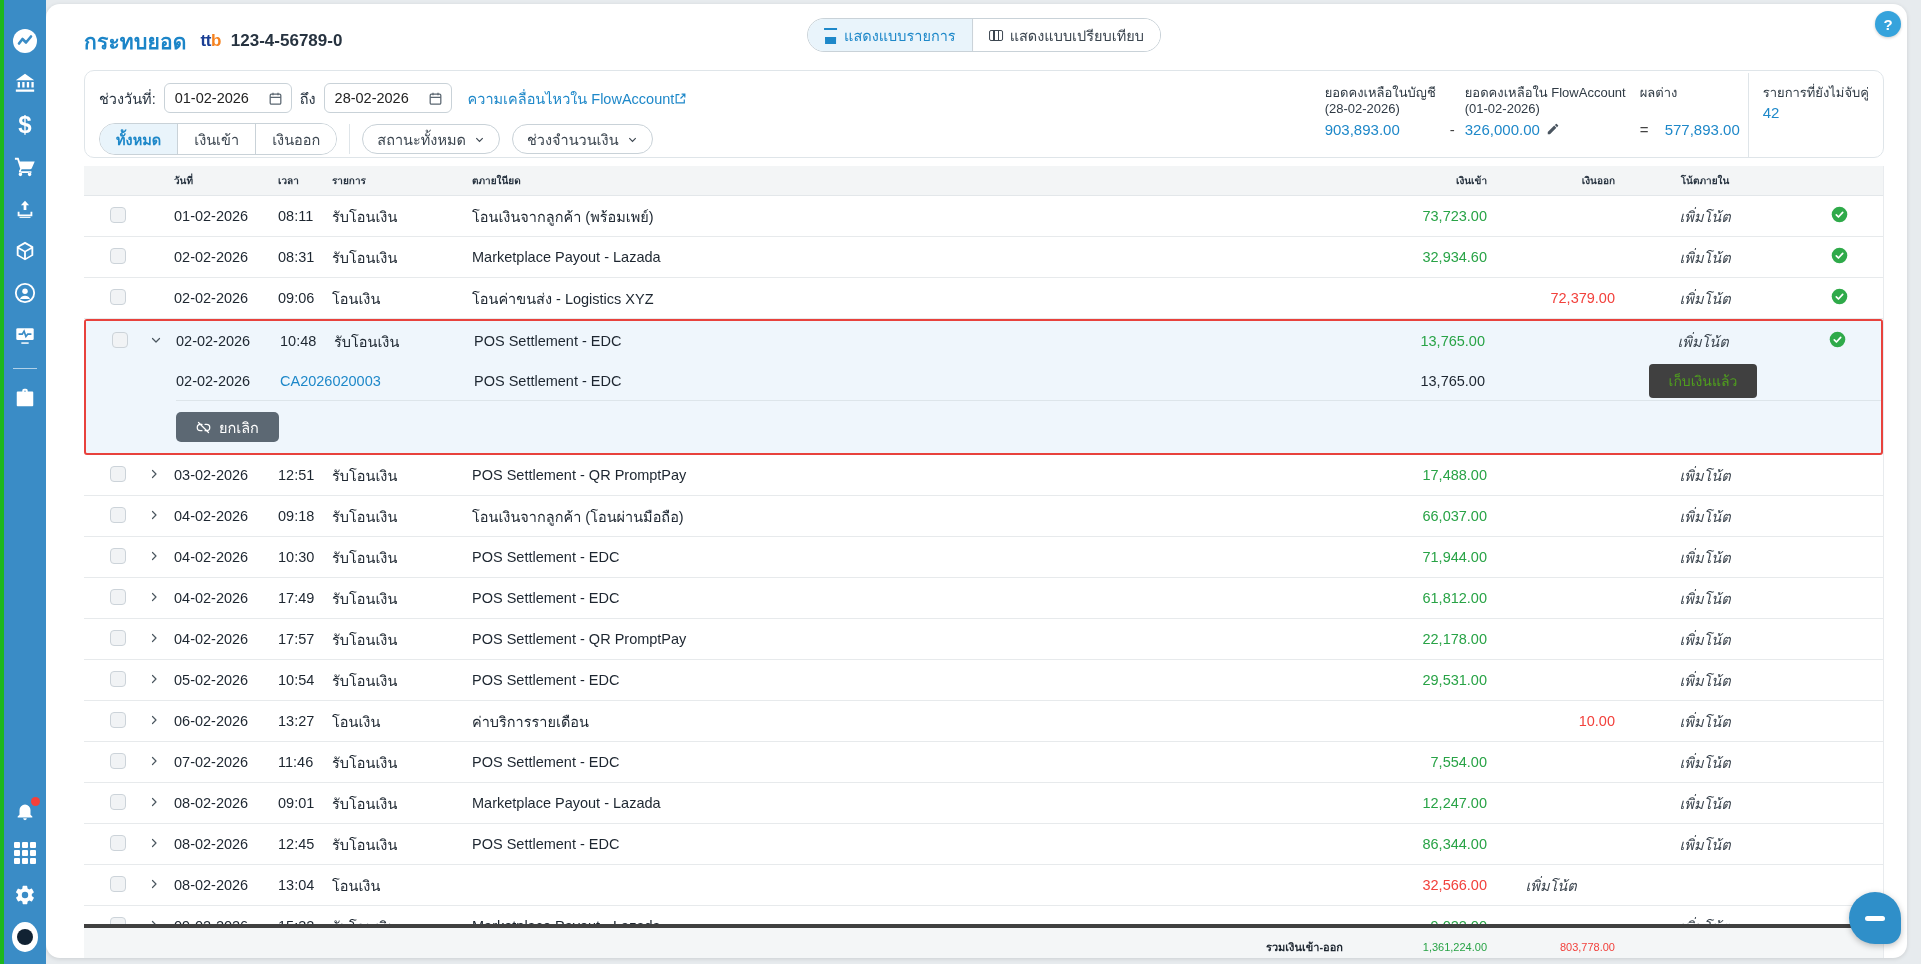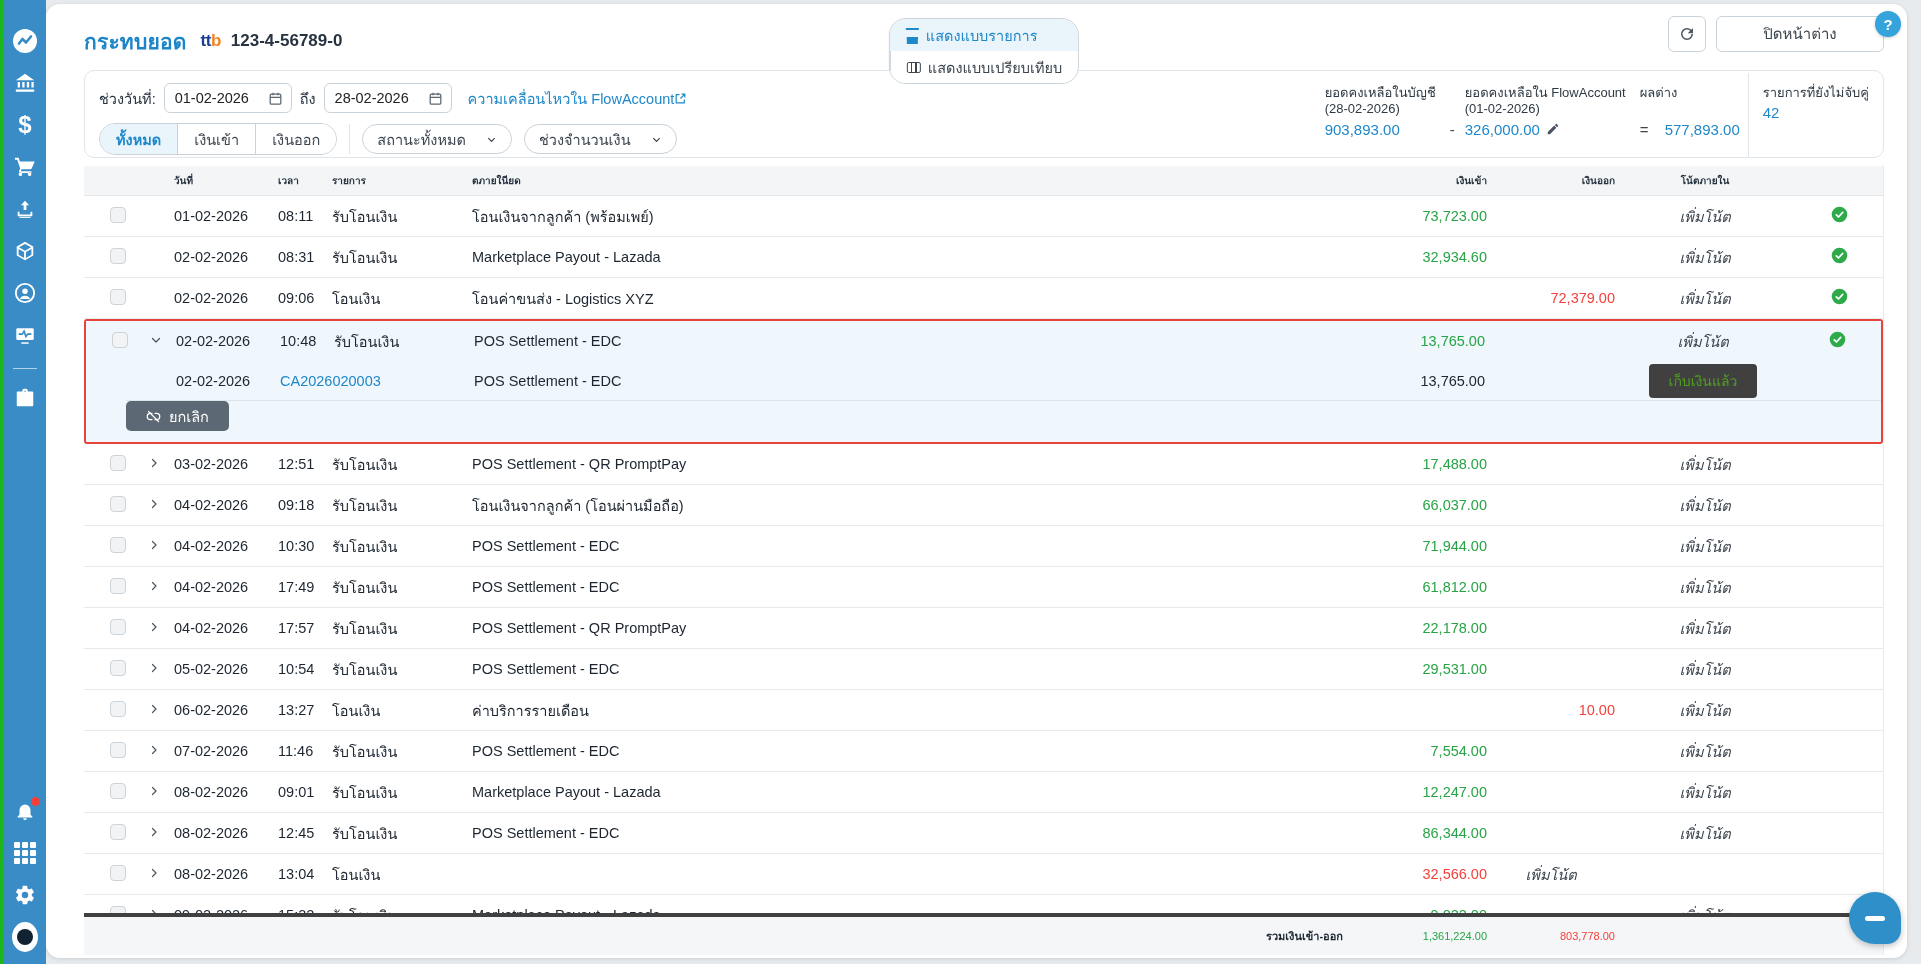--- a/index.html
+++ b/index.html
@@ -31,21 +31,21 @@
     background:#fff; border-radius:14px; box-shadow:0 1px 4px rgba(0,0,0,.12);
     padding:0 23px 0 38px; overflow:hidden;
   }
   .card-header { height:66px; display:flex; align-items:center; position:relative; padding-top:8px; }
   .page-title { color:#1c85c8; font-size:21px; font-weight:bold; letter-spacing:.2px; }
   .ttb-logo { font-size:17px; font-weight:bold; margin-left:14px; letter-spacing:-.5px; }
   .ttb-tt { color:#1b3f94; } .ttb-b { color:#f5821f; }
   .account-number { font-size:17px; font-weight:600; color:#273340; margin-left:10px; }
   .view-toggle {
     position:absolute; left:50%; transform:translateX(-50%); top:14px;
-    display:flex; border:1px solid #c9d2d8; border-radius:17px; overflow:hidden; background:#fff;flex-direction:column;
+    display:flex; border:1px solid #c9d2d8; border-radius:17px; overflow:hidden; background:#fff;
   }
   .vt-btn { display:flex; align-items:center; gap:7px; height:32px; padding:0 16px; font-size:14.5px; color:#3c4650; cursor:pointer; background:#fff; border:none; }
   .vt-btn.active { background:#e9f4fb; color:#1e88c9; }
   .vt-btn + .vt-btn { border-left:1px solid #c9d2d8; }
   .icon-lines { display:inline-block; width:13px; height:9px; border-top:2px solid currentColor; box-shadow:0 3.5px 0 -1px currentColor, 0 8px 0 -1px currentColor; margin-top:-6px; }
   .icon-cols { display:inline-block; width:14px; height:11px; border:1.5px solid currentColor; border-radius:2px;
     background:linear-gradient(90deg, transparent 3px, currentColor 3px, currentColor 4.5px, transparent 4.5px, transparent 7.5px, currentColor 7.5px, currentColor 9px, transparent 9px); }
   .header-actions { position:absolute; right:0; top:12px; display:flex; gap:10px; }
   .refresh-btn { width:38px; height:36px; border:1px solid #c9d2d8; border-radius:6px; background:#fff; display:flex; align-items:center; justify-content:center; cursor:pointer; }
   .close-btn { height:36px; min-width:168px; border:1px solid #c9d2d8; border-radius:6px; background:#fff; font-size:15px; color:#3c4650; cursor:pointer; padding:0 30px; font-family:inherit; }
@@ -54,21 +54,21 @@
   .fp-left { }
   .fp-row1 { display:flex; align-items:center; gap:8px; font-size:14.5px; color:#273340; }
   .date-input { display:flex; align-items:center; justify-content:space-between; width:128px; height:30px; border:1px solid #c9d2d8; border-radius:6px; padding:0 8px 0 10px; font-size:14.5px; color:#222; cursor:pointer; background:#fff; }
   .movement-link { color:#1e88c9; font-size:14.5px; margin-left:8px; cursor:pointer; display:flex; align-items:center; }
   .fp-row2 { display:flex; align-items:center; gap:12px; margin-top:10px; }
   .seg-control { display:flex; border:1px solid #c9d2d8; border-radius:16px; overflow:hidden; }
   .seg-btn { height:30px; padding:0 16px; font-size:14.5px; color:#3c4650; background:#fff; border:none; cursor:pointer; font-family:inherit; }
   .seg-btn.active { background:#e9f4fb; color:#1e88c9; font-weight:600; }
   .seg-btn + .seg-btn { border-left:1px solid #c9d2d8; }
   .fp-vdiv { width:1px; height:30px; background:#dfe5e9; }
-  .dd-pill { display:flex; align-items:center; gap:20px; height:30px; border:1px solid #c9d2d8; border-radius:16px; padding:0 14px; font-size:14.5px; color:#3c4650; background:#fff; cursor:pointer; }
+  .dd-pill { display:flex; align-items:center; gap:8px; height:30px; border:1px solid #c9d2d8; border-radius:16px; padding:0 14px; font-size:14.5px; color:#3c4650; background:#fff; cursor:pointer; }
   .fp-right { display:flex; align-items:flex-start; padding-top:2px; }
   .sum-col { margin-right:14px; }
   .sum-label { font-size:13px; color:#2f3a44; line-height:1.25; }
   .sum-value { font-size:15px; color:#1e88c9; margin-top:3px; display:flex; align-items:center; gap:6px; }
   .sum-op { font-size:15px; color:#444; margin:36px 10px 0 0; }
   .sum-vdiv { width:1px; background:#dfe5e9; align-self:stretch; margin:-12px 14px 0 2px; }
   .pencil { cursor:pointer; display:flex; }
   
   .table-wrap { margin-top:8px; border-right:1px solid #e8ebee; }
   .grid { display:grid; grid-template-columns:40px 26px 104px 54px 140px 1fr 130px 128px 180px 88px; padding-left:24px; align-items:center; }
@@ -87,21 +87,21 @@
   .chev { cursor:pointer; display:inline-flex; }
   .chev.down svg { transform:rotate(90deg); }
   
   .expanded-group { border:2px solid #e8423d; border-radius:3px; background:#eff6fc; }
   .expanded-group .trow { background:#eff6fc; border-bottom:none; }
   .erow-main { height:40px; }
   .erow-sub { height:39px; font-size:14.5px; }
   .doc-link { color:#1e88c9; cursor:pointer; grid-column:4 / 6; }
   .sub-amount { color:#1d2630; font-weight:500; }
   .badge-collected { display:inline-block; background:#404040; color:#4f9e1d; font-size:14px; padding:6px 20px; border-radius:4px; }
-  .action-row { height:42px; display:flex; align-items:flex-start; margin-left:40px; border-top:1px solid #dde5ea; }
+  .action-row { height:53px; display:flex; align-items:center; margin-left:90px; border-top:1px solid #dde5ea; }
   .cancel-btn { display:flex; align-items:center; gap:8px; background:#5c6873; color:#fff; border:none; border-radius:5px; height:30px; padding:0 20px; font-size:14.5px; cursor:pointer; font-family:inherit; }
   
   .tfooter { height:42px; background:#f4f6f7; border-top:4px solid #404040; font-size:11px; }
   .tfooter .lbl { font-weight:bold; color:#1d2630; text-align:right; padding-right:14px; }
   .clip { height:18px; overflow:hidden; }
   
   .help-bubble { position:absolute; top:11px; right:20px; width:26px; height:26px; border-radius:50%; background:#35a3dc; color:#fff; font-weight:bold; font-size:15px; display:flex; align-items:center; justify-content:center; z-index:5; cursor:pointer; box-shadow:0 1px 3px rgba(0,0,0,.2); }
   .chat-bubble { position:absolute; right:20px; bottom:20px; width:52px; height:52px; border-radius:50% 50% 14px 50%; background:#2f8fc9; z-index:5; cursor:pointer; display:flex; align-items:center; justify-content:center; box-shadow:0 2px 6px rgba(0,0,0,.25); }
   .chat-lines { width:20px; height:5px; background:#fff; border-radius:3px; box-shadow:0 -2px 0 10px transparent; position:relative; }
   .chat-lines::after { content:""; position:absolute; left:0; top:-2px; width:20px; height:2px; }
@@ -204,28 +204,20 @@
       <button class="vt-btn active">
         <span class="icon-lines"></span>
         <span>แสดงแบบรายการ</span>
       </button>
       <button class="vt-btn">
         <span class="icon-cols"></span>
         <span>แสดงแบบเปรียบเทียบ</span>
       </button>
     </div>
 
-    <div class="header-actions">
-      <button class="refresh-btn">
-        <svg width="18" height="18" viewBox="0 0 24 24" fill="#4a5560">
-            <path d="M17.65 6.35A7.95 7.95 0 0012 4a8 8 0 108 8h-2a6 6 0 11-1.76-4.24L13 11h7V4l-2.35 2.35z"></path>
-          </svg>
-      </button>
-      <button class="close-btn">ปิดหน้าต่าง</button>
-    </div>
   </div>
 
   <div class="filter-panel">
     <div class="fp-left">
       <div class="fp-row1">
         <span>ช่วงวันที่:</span>
         <span class="date-input">
           <span>01-02-2026</span>
           <svg width="15" height="15" viewBox="0 0 24 24" fill="none" stroke="#5a6670" stroke-width="2">
               <rect x="3.5" y="5" width="17" height="16" rx="2"></rect>

